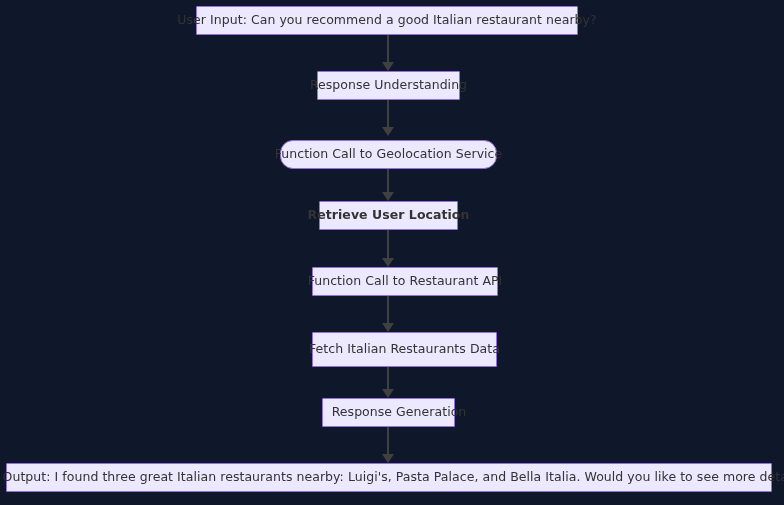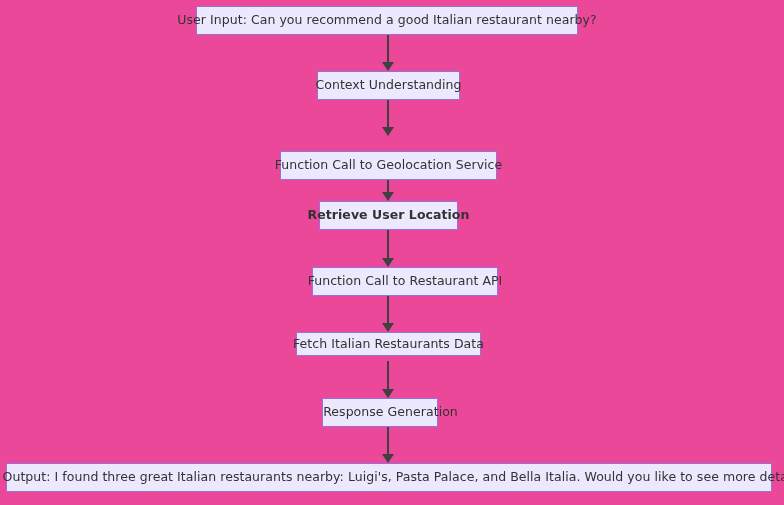--- a/index.html
+++ b/index.html
@@ -10,21 +10,21 @@
   body {
     width: 784px;
     height: 505px;
     overflow: hidden;
     font-family: "DejaVu Sans", "Liberation Sans", sans-serif;
   }
   #flow-canvas {
     position: relative;
     width: 784px;
     height: 505px;
-    background: #ec4899;
+    background: #0f172a;
     text-align: center;
   }
   .node {
     position: absolute;
     box-sizing: border-box;
     background: #ECE8FD;
     border: 1px solid #9370DB;
     border-radius: 1px;
     color: #333333;
     font-size: 12.5px;
@@ -70,27 +70,27 @@
   <div class="arrowhead" style="left:382px; top:323px;"></div>
 
   <div class="edge" style="left:387px; top:361px; height:28px;"></div>
   <div class="arrowhead" style="left:382px; top:389px;"></div>
 
   <div class="edge" style="left:387px; top:427px; height:27px;"></div>
   <div class="arrowhead" style="left:382px; top:454px;"></div>
 
   <div class="node" style="left:196px; top:6px; width:382px; height:29px;">User Input: Can you recommend a good Italian restaurant nearby?</div>
 
-  <div class="node" style="left:317px; top:71px; width:143px; height:29px;">Context Understanding</div>
+  <div class="node" style="left:317px; top:71px; width:143px; height:29px;">Response Understanding</div>
 
-  <div class="node" style="left:280px; top:151px; width:217px; height:29px;">Function Call to Geolocation Service</div>
+  <div class="node" style="left:280px; top:140px; width:217px; height:29px;border-radius:13px;">Function Call to Geolocation Service</div>
 
   <div class="node" style="left:319px; top:201px; width:139px; height:29px;font-weight:bold;">Retrieve User Location</div>
 
   <div class="node" style="left:312px; top:267px; width:186px; height:29px;">Function Call to Restaurant API</div>
 
-  <div class="node" style="left:296px; top:332px; width:185px; height:24px;">Fetch Italian Restaurants Data</div>
+  <div class="node" style="left:312px; top:332px; width:185px; height:35px;">Fetch Italian Restaurants Data</div>
 
-  <div class="node" style="left:322px; top:398px; width:116px; height:29px;padding-left:21px;">Response Generation</div>
+  <div class="node" style="left:322px; top:398px; width:133px; height:29px;padding-left:21px;">Response Generation</div>
 
   <div class="node" style="left:6px; top:463px; width:766px; height:29px;">User Output: I found three great Italian restaurants nearby: Luigi's, Pasta Palace, and Bella Italia. Would you like to see more details?</div>
 
 </div>
 
 </body></html>

